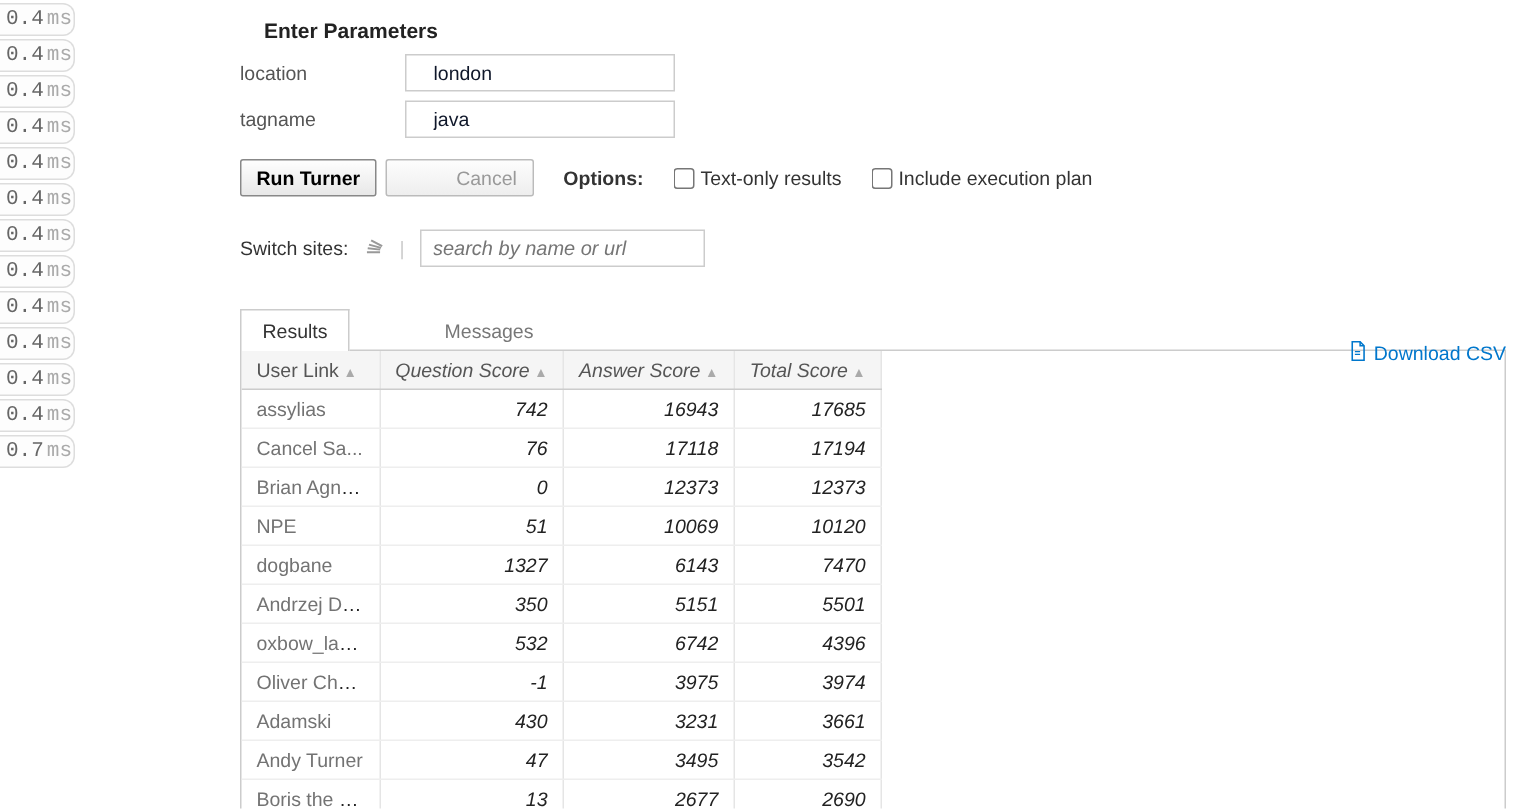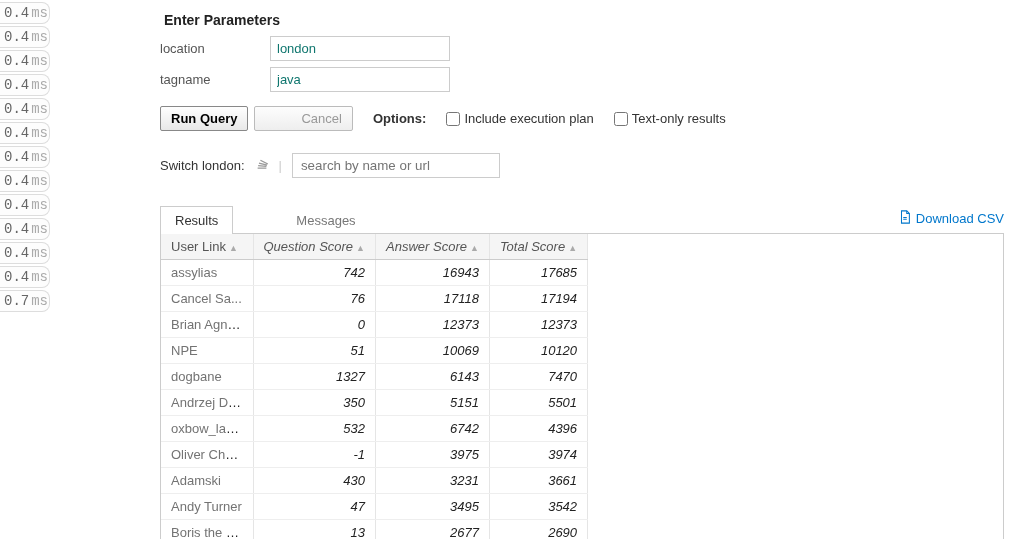--- a/index.html
+++ b/index.html
@@ -31,52 +31,53 @@
     padding: 2px 4px;
     background: #fdfdfd;
   }
   .timing .num { color: #666; }
   .timing .ms { color: #aaa; margin-left: 2px; }
   .main {
     flex: 1;
     padding: 8px 20px 0 110px;
     position: relative;
   }
-  h3 { font-size: 14px; margin: 4px 0 8px 4px; font-weight: bold; }
+  h3 { font-size: 14px; margin: 4px 0 8px 16px; font-weight: bold; }
   .param-row { display: flex; align-items: center; margin-bottom: 6px; }
   .param-label { width: 110px; color: #555; }
   .param-input {
     width: 180px;
-    padding: 4px 6px;
+    padding: 4px 18px;
     border: 1px solid #ccc;
     font-size: 13px;
-    color: #0f766e;
+    color: #0f172a;
   }
   .actions { display: flex; align-items: center; margin-top: 14px; gap: 6px; }
   .btn {
     padding: 4px 10px;
     font-size: 13px;
     border: 1px solid #888;
     background: linear-gradient(#fefefe, #e8e8e8);
     border-radius: 2px;
     cursor: pointer;
   }
   .btn-primary { font-weight: bold; }
   .btn-disabled { color: #999; border-color: #bbb; background: linear-gradient(#fdfdfd,#eee); padding-left: 46px; }
   .options-label { margin-left: 14px; color: #333; font-weight: bold; }
   .chk-wrap { display: inline-flex; align-items: center; margin-left: 10px; color: #333; }
   .chk { width: 14px; height: 14px; margin-right: 4px; }
   .switch-row { display: flex; align-items: center; margin-top: 22px; gap: 10px; color:#333; }
   .stack-icon { color:#999; font-size:14px; }
   .divider-v { color:#ccc; }
   .search-input {
-    width: 208px;
+    width: 190px;
     padding: 4px 8px;
     border: 1px solid #ccc;
     color:#999;
+    font-style:italic;
   }
   .tabs-row {
     display: flex;
     align-items: center;
     border-bottom: 1px solid #ccc;
     margin-top: 28px;
     position: relative;
     gap: 48px;
   }
   .tab {
@@ -88,21 +89,21 @@
     margin-bottom: -1px;
   }
   .tab.active {
     color:#333;
     border-color:#ccc;
     background:#fff;
   }
   .download {
     position: absolute;
     right: 0;
-    top: 4px;
+    top: 21px;
     color:#07c;
     display:flex;
     align-items:center;
     gap:4px;
     cursor:pointer;
   }
   .table-wrap {
     border: 1px solid #ccc;
     border-top: none;
     height: 324px;
@@ -152,35 +153,35 @@
     <div class="param-row">
       <div class="param-label">location</div>
       <input class="param-input" value="london" style="">
     </div>
     <div class="param-row">
       <div class="param-label">tagname</div>
       <input class="param-input" value="java" style="">
     </div>
 
     <div class="actions">
-      <button class="btn btn-primary">Run Query</button>
+      <button class="btn btn-primary">Run Turner</button>
       <button class="btn btn-disabled">Cancel</button>
       <span class="options-label">Options:</span>
       <label class="chk-wrap">
         <input type="checkbox" class="chk" style="">
-        <span>Include execution plan</span>
+        <span>Text-only results</span>
       </label>
       <label class="chk-wrap">
         <input type="checkbox" class="chk" style="">
-        <span>Text-only results</span>
+        <span>Include execution plan</span>
       </label>
     </div>
 
     <div class="switch-row">
-      <span>Switch london:</span>
+      <span>Switch sites:</span>
       <span class="stack-icon">
         <svg width="14" height="14" viewBox="0 0 16 16">
             <path fill="#999" d="M3 12h10v1.5H3zM3.5 10.5l9.5 1 .2-1.5-9.5-1zM4.3 7.6l9.2 2.5.5-1.4-9.2-2.5zM5.8 4.4l8.4 4.3.8-1.3-8.4-4.3z"></path>
           </svg>
       </span>
       <span class="divider-v">|</span>
       <input class="search-input" placeholder="search by name or url" style="">
     </div>
 
     <div class="tabs-row">

